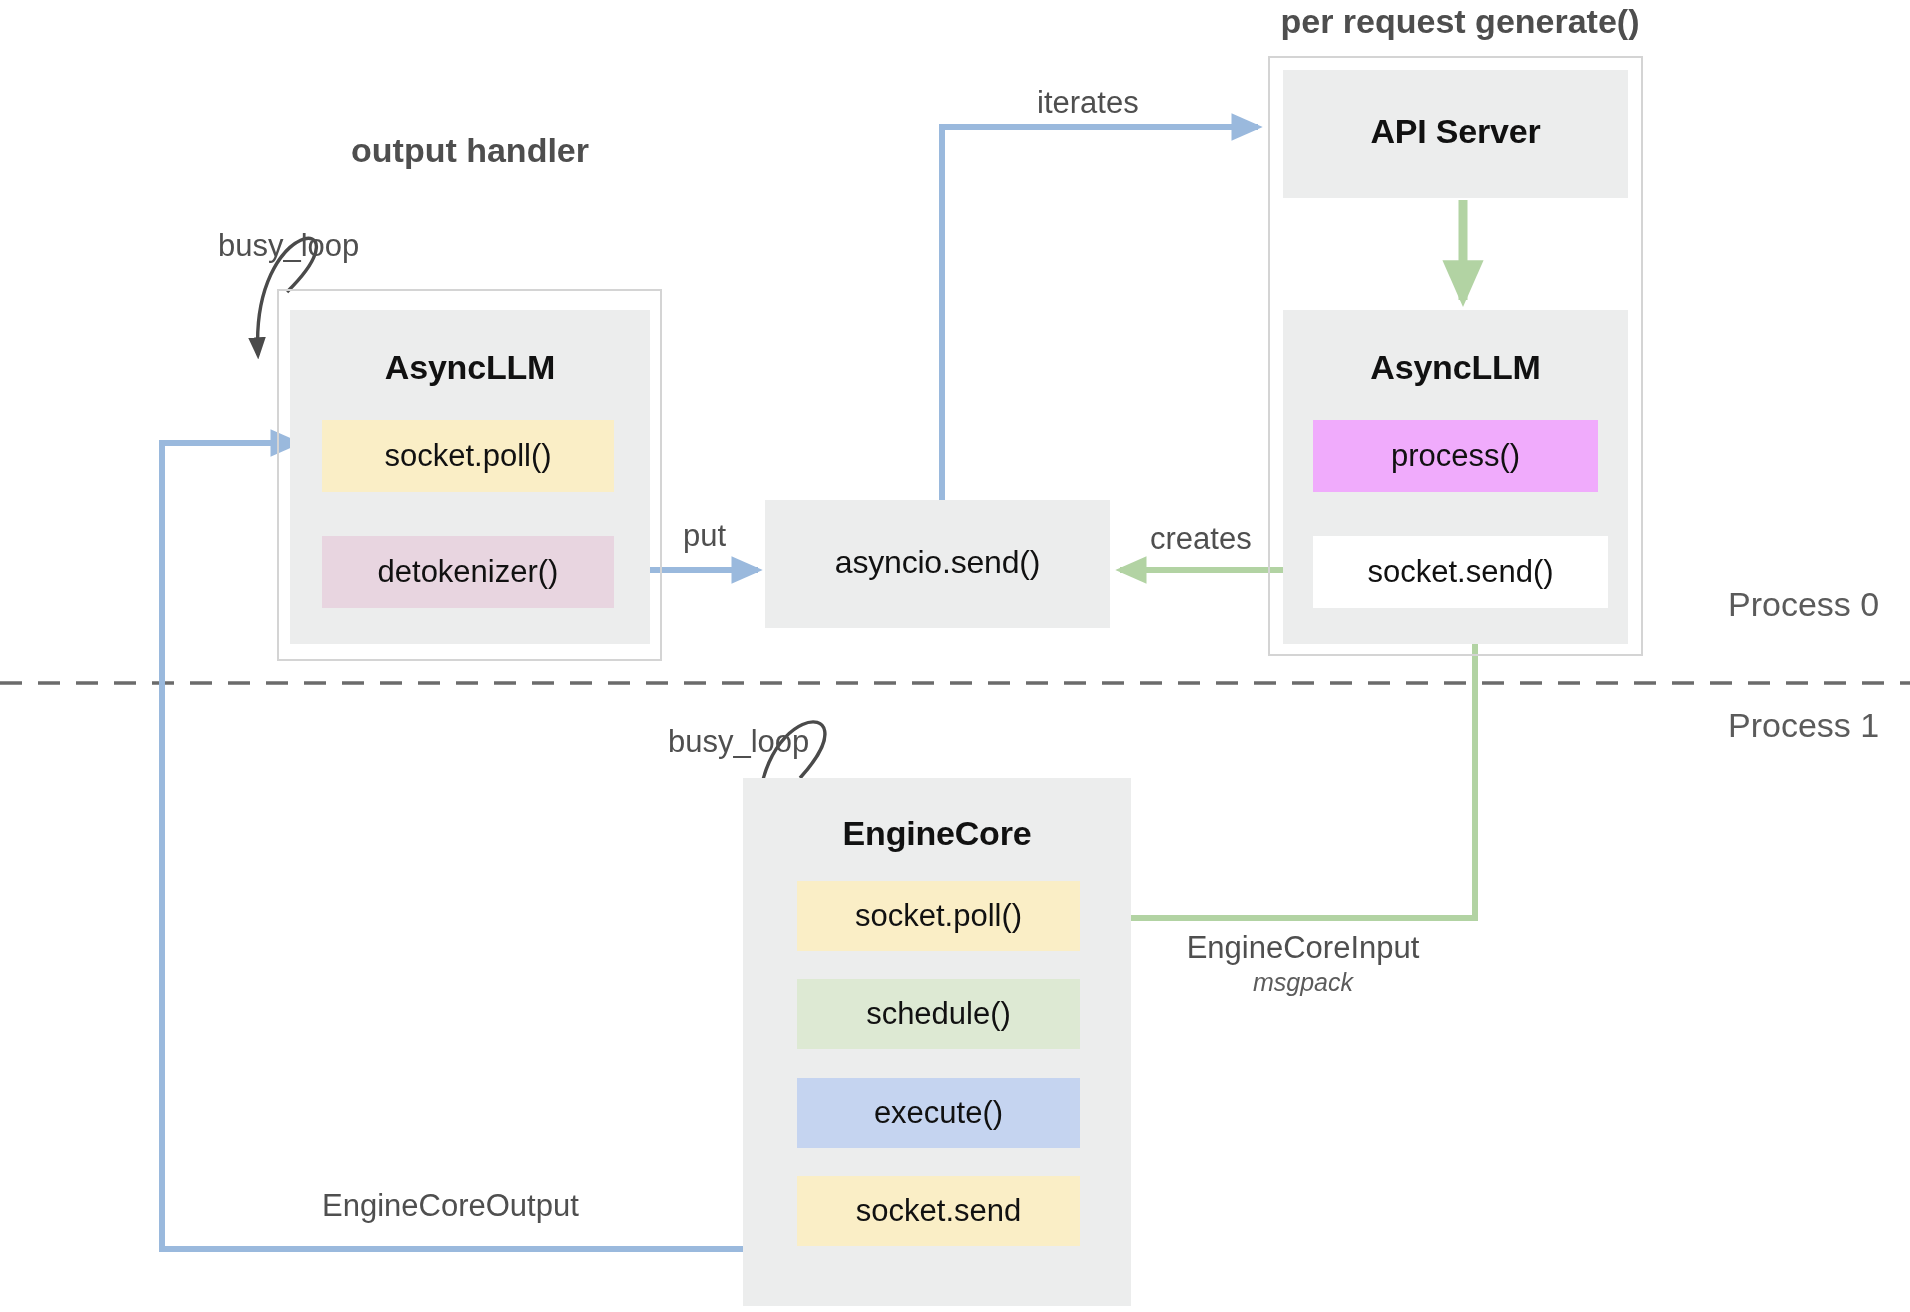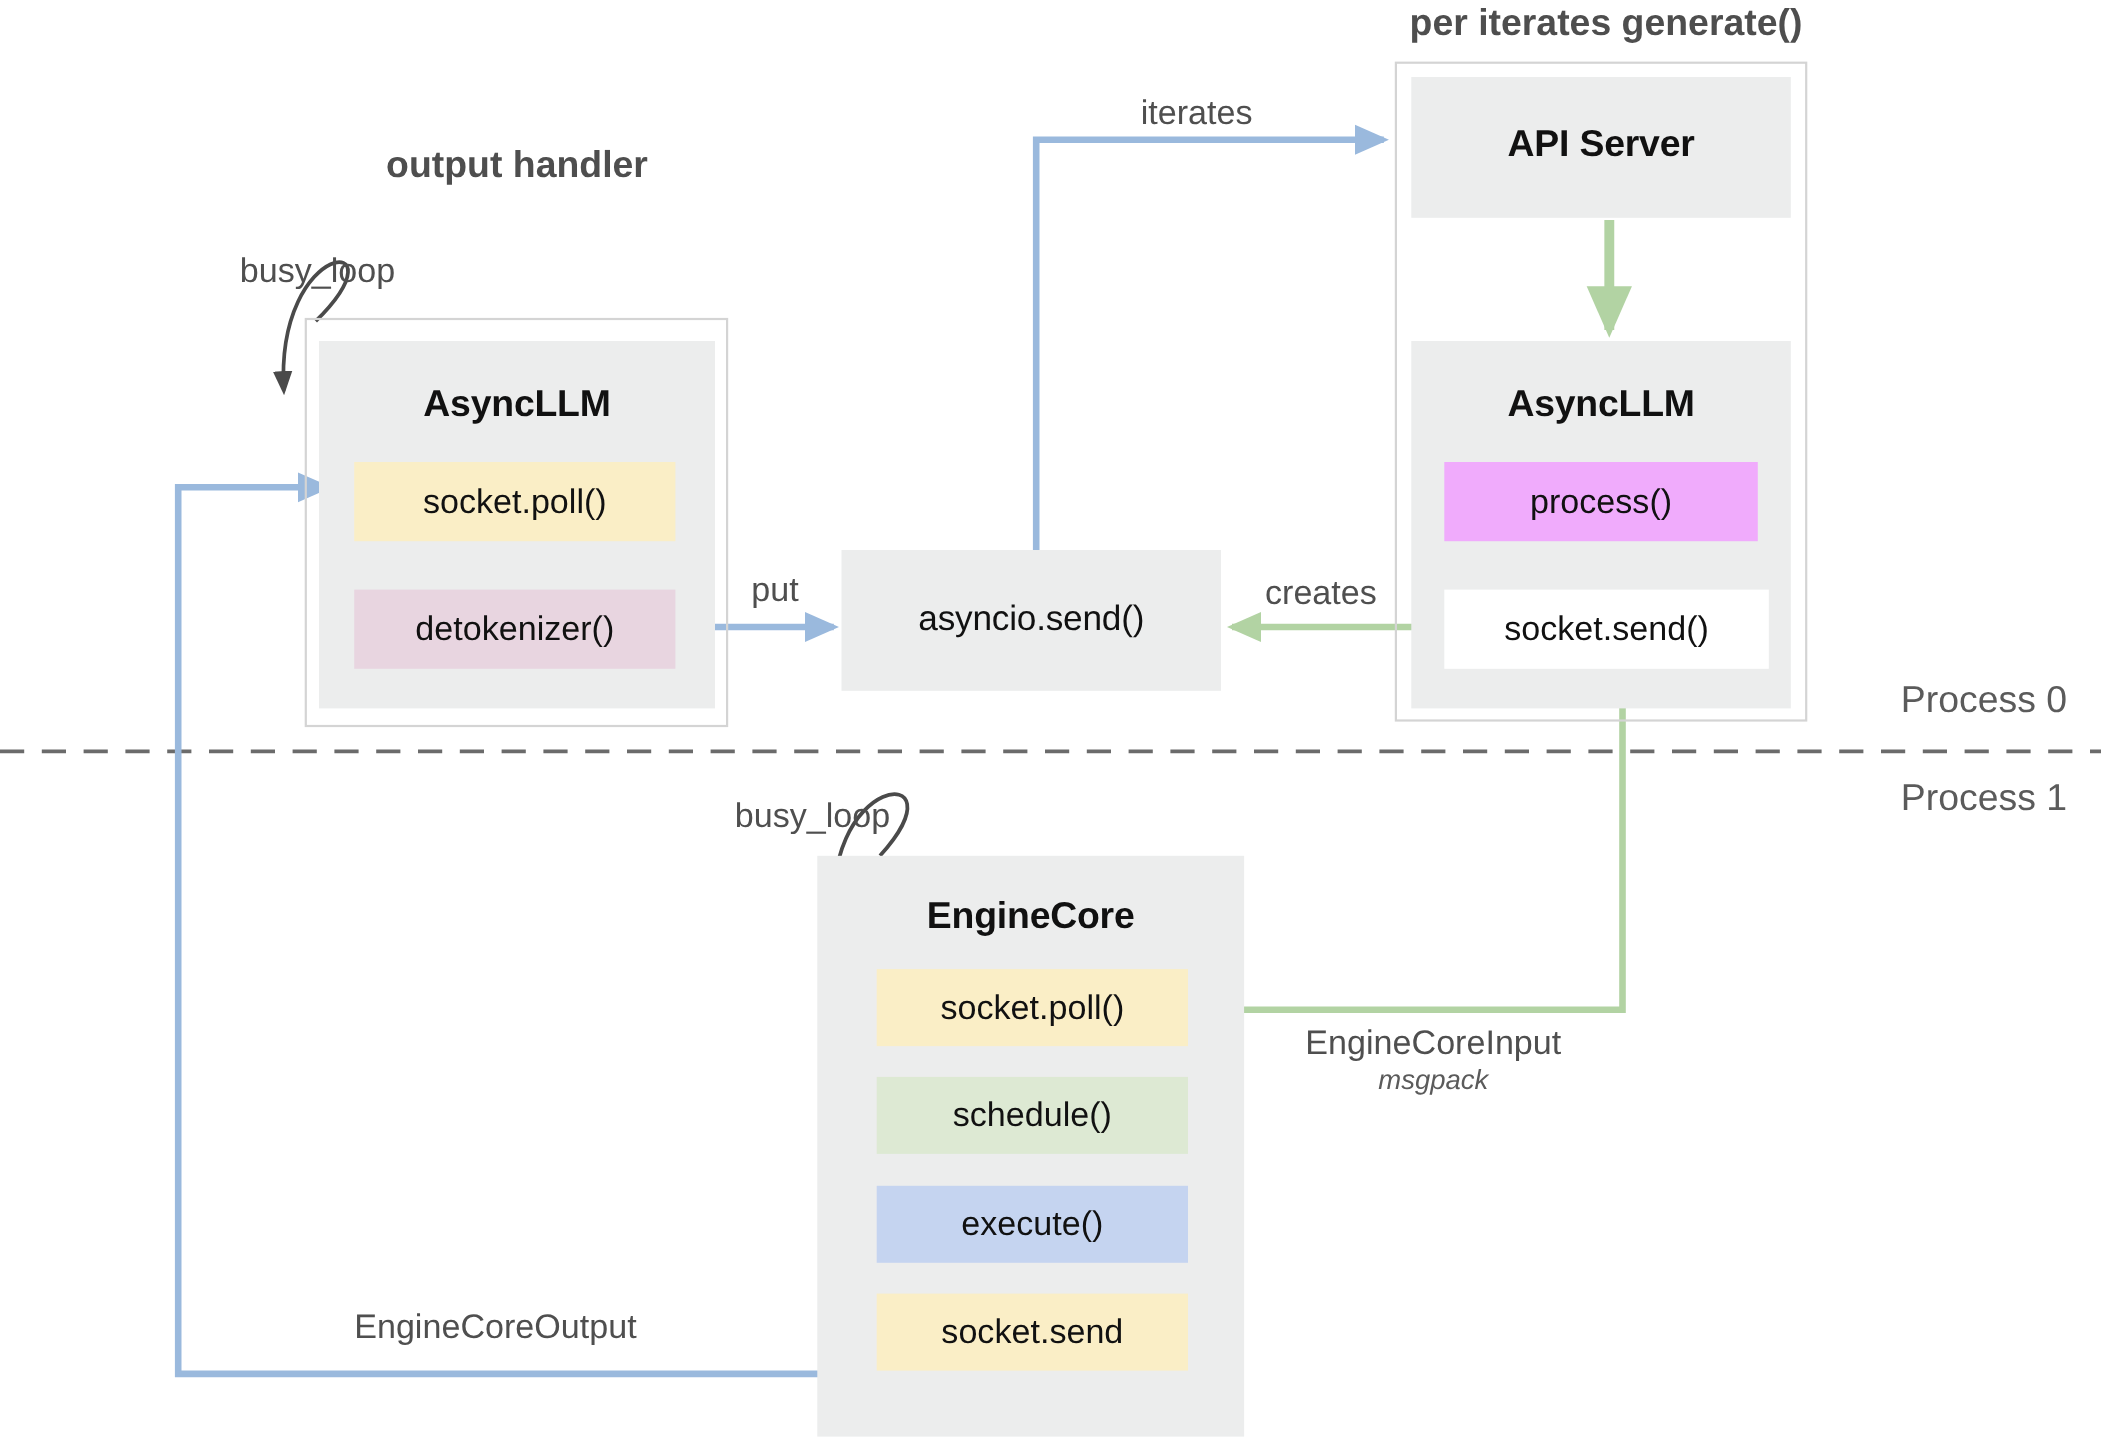--- a/index.html
+++ b/index.html
@@ -121,23 +121,23 @@
 
     <path d="M 790 1249 L 162 1249 L 162 443 L 297 443" fill="none" stroke="#9ab9dd" stroke-width="6" stroke-linejoin="miter" marker-end="url(#arrow-blue)"></path>
   </svg>
 
   <div class="group-frame" style="left:277px; top:289px; width:385px; height:372px;"></div>
 
   <div class="group-frame" style="left:1268px; top:56px; width:375px; height:600px;"></div>
 
   <div class="lbl heading center" style="left:470px; top:131px; font-size:34px;">output handler</div>
 
-  <div class="lbl heading center" style="left:1460px; top:2px; font-size:34px;">per iterates generate()</div>
+  <div class="lbl heading center" style="left:1460px; top:2px; font-size:34px;">per request generate()</div>
 
-  <div class="lbl proc" style="left:1728px; top:617px; font-size:34px;">Process 0</div>
+  <div class="lbl proc" style="left:1728px; top:585px; font-size:34px;">Process 0</div>
 
   <div class="lbl proc" style="left:1728px; top:706px; font-size:34px;">Process 1</div>
 
   <div class="card" style="left:290px; top:310px; width:360px; height:334px;">
     <div class="card-title" style="top:38px; font-size:34px;">AsyncLLM</div>
 
     <div class="chip" style="left:32px; top:110px; width:292px; height:72px;
                 background:#faeec6; font-size:31px;">socket.poll()</div>
 
     <div class="chip" style="left:32px; top:226px; width:292px; height:72px;

